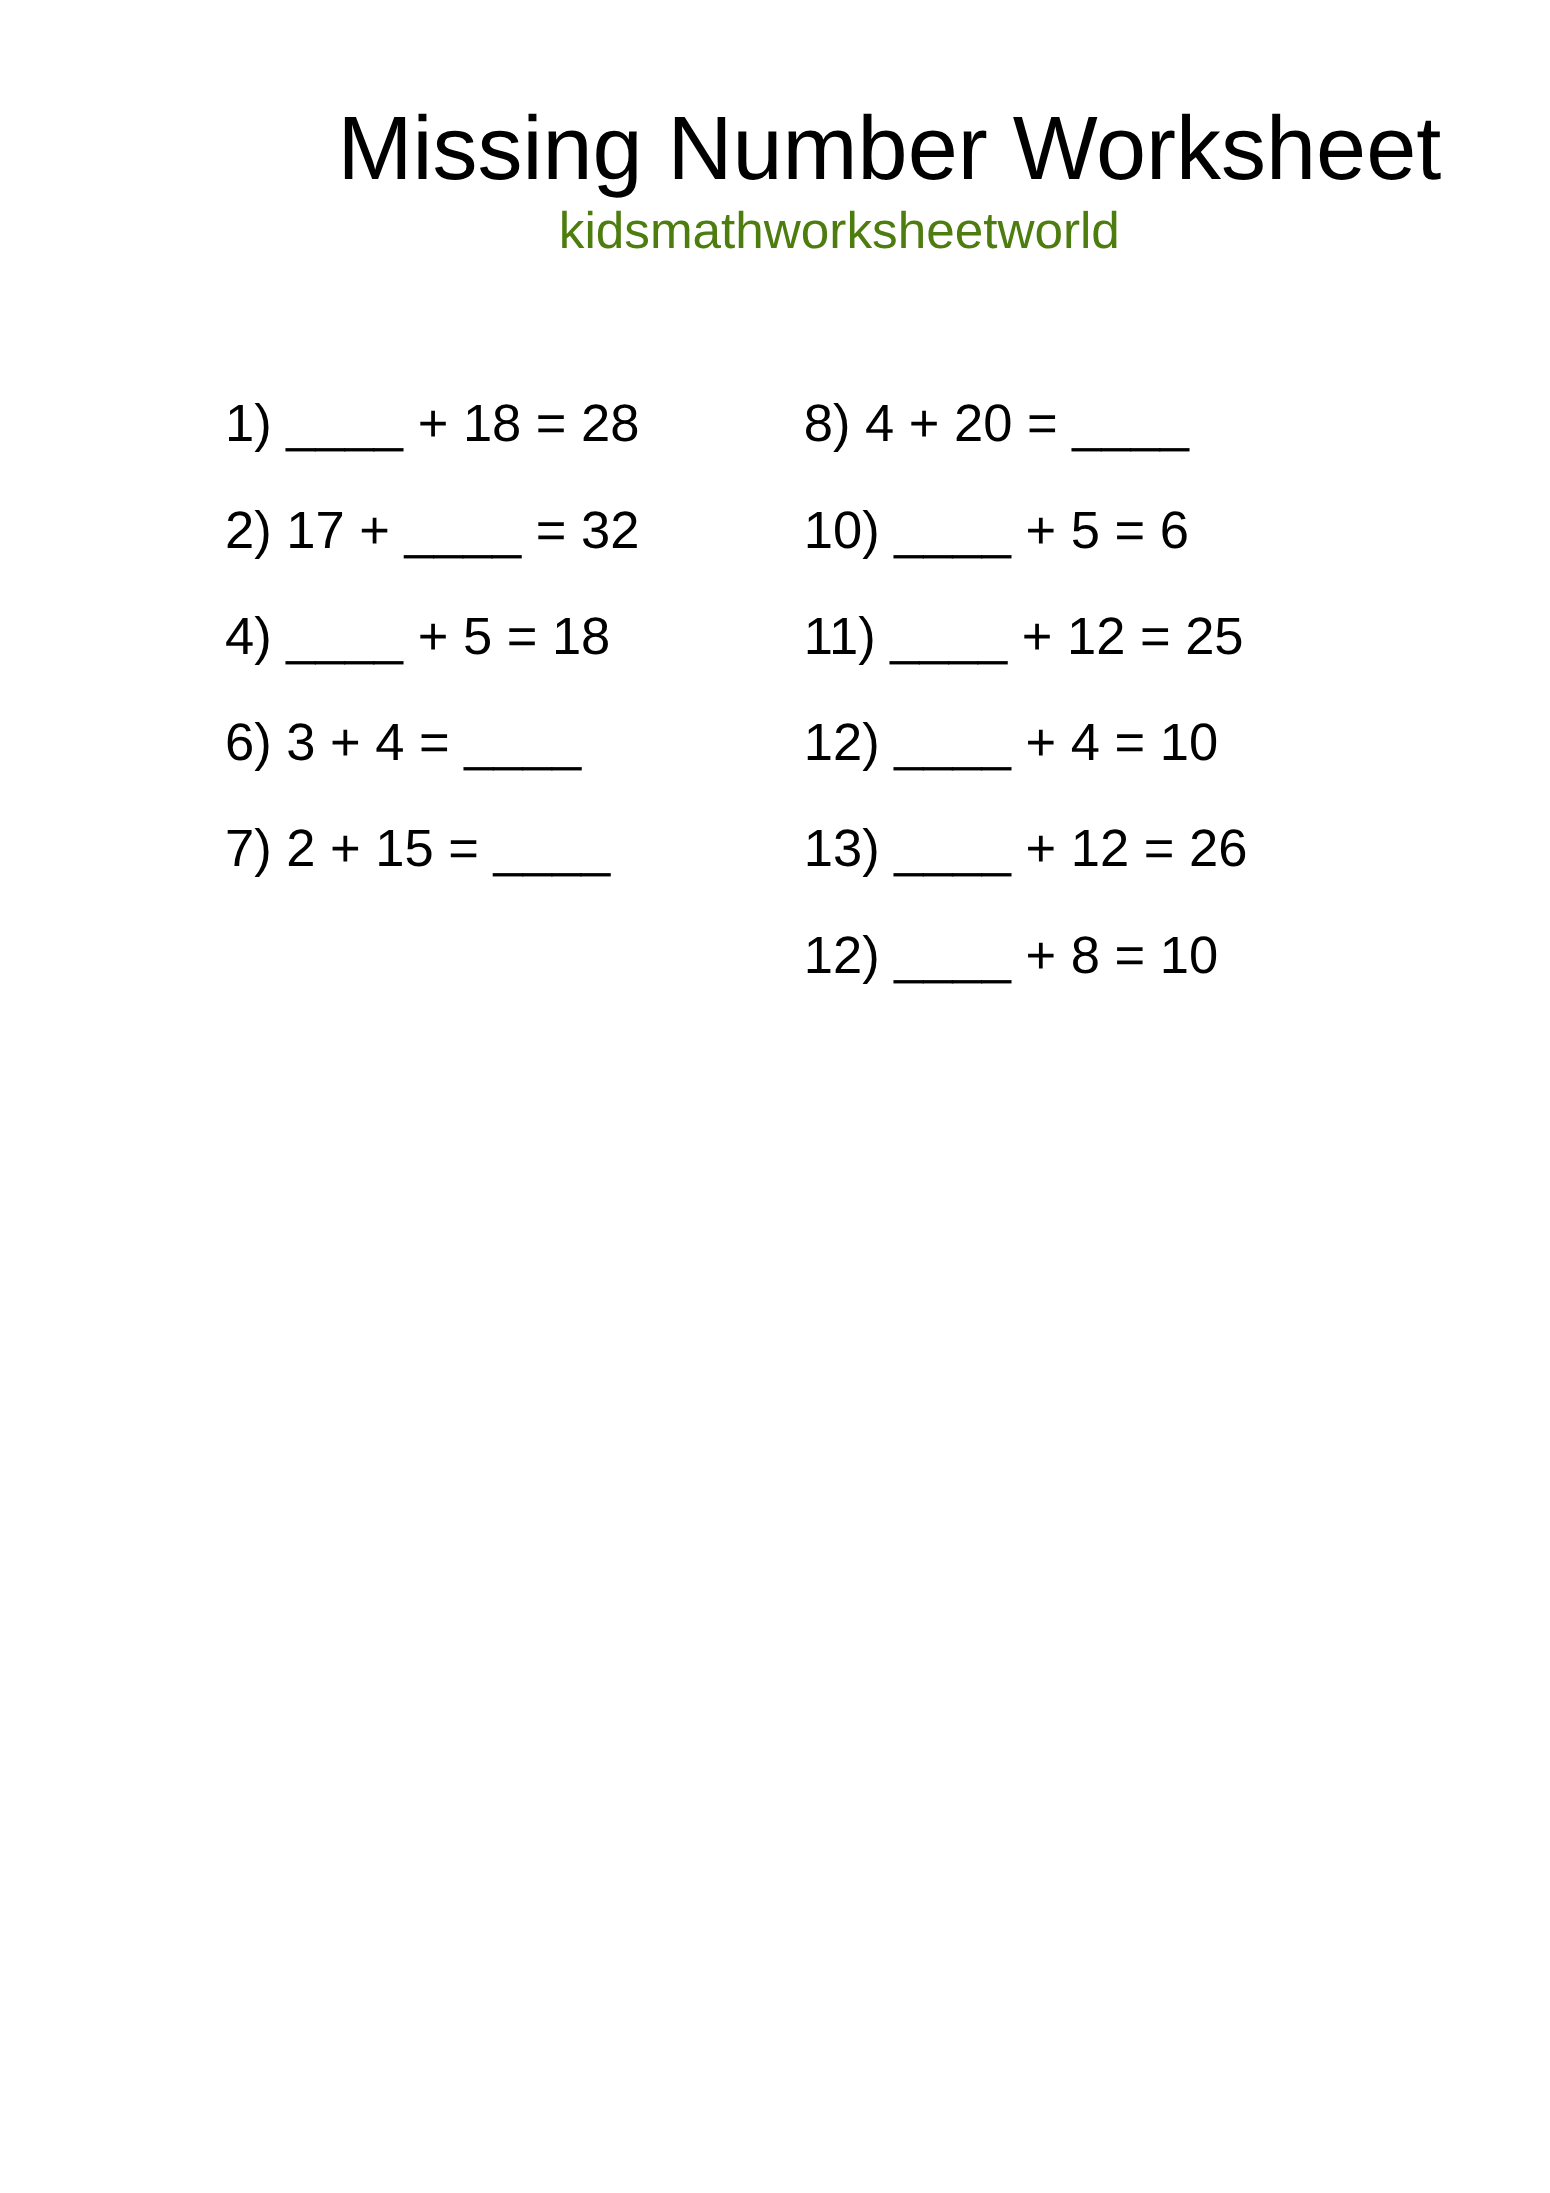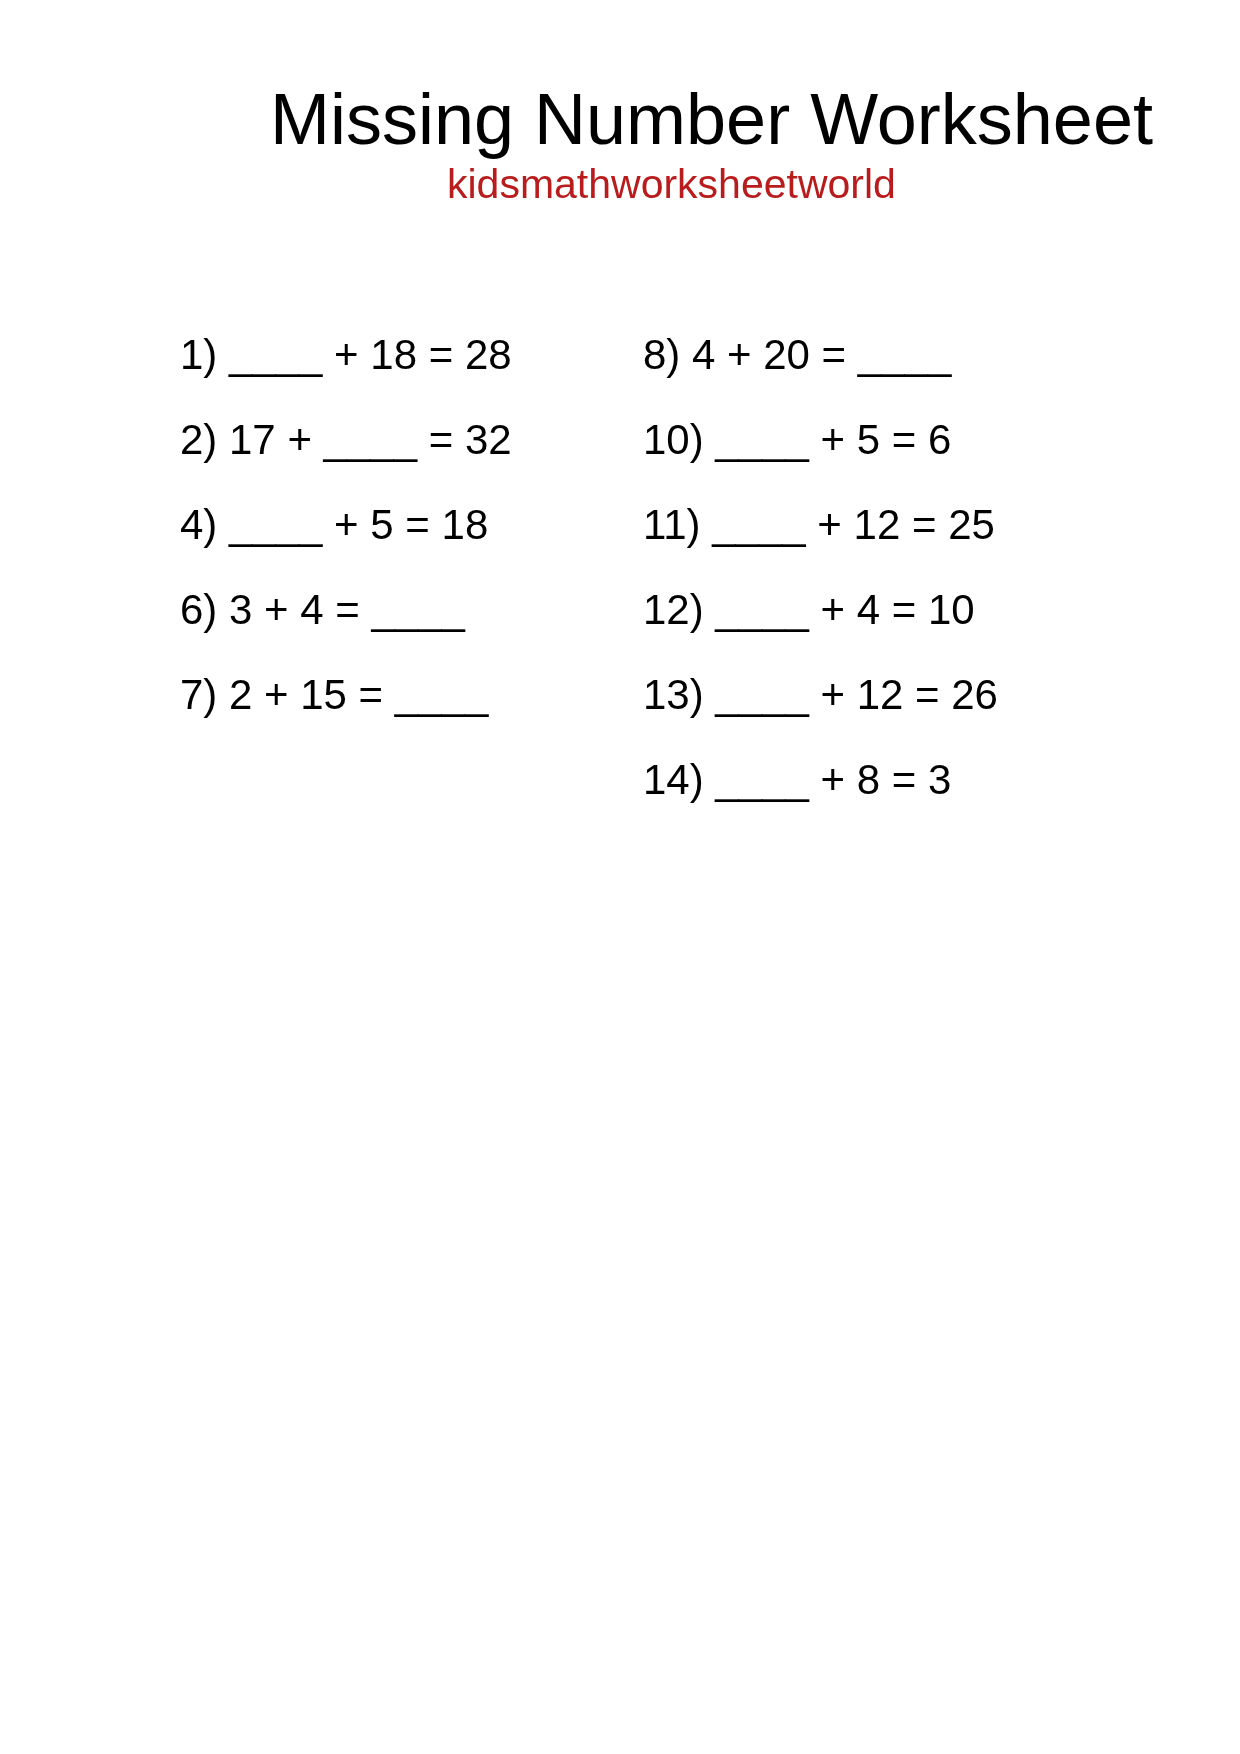--- a/index.html
+++ b/index.html
@@ -23,26 +23,26 @@
       line-height: 70px;
       white-space: nowrap;
       letter-spacing: 0px;
     }
     .subtitle {
       position: absolute;
       left: 447px;
       top: 160px;
       font-size: 41px;
       line-height: 48px;
-      color: #b91c1c;
+      color: #4d7c0f;
       white-space: nowrap;
     }
     .col {
       position: absolute;
-      top: 328px;
+      top: 312px;
     }
     .col-left { left: 180px; }
     .col-right { left: 627px; margin-left: 16px; }
     .problem {
       height: 85px;
       font-size: 42px;
       line-height: 54px;
       white-space: nowrap;
     }
   </style>
@@ -59,14 +59,14 @@
   <div class="problem">6) 3 + 4 = ____</div>
   <div class="problem">7) 2 + 15 = ____</div>
 </div>
 
 <div class="col col-right">
   <div class="problem">8) 4 + 20 = ____</div>
   <div class="problem">10) ____ + 5 = 6</div>
   <div class="problem">11) ____ + 12 = 25</div>
   <div class="problem">12) ____ + 4 = 10</div>
   <div class="problem">13) ____ + 12 = 26</div>
-  <div class="problem">14) ____ + 8 = 3</div>
+  <div class="problem">12) ____ + 8 = 10</div>
 </div>
 
 </body></html>

